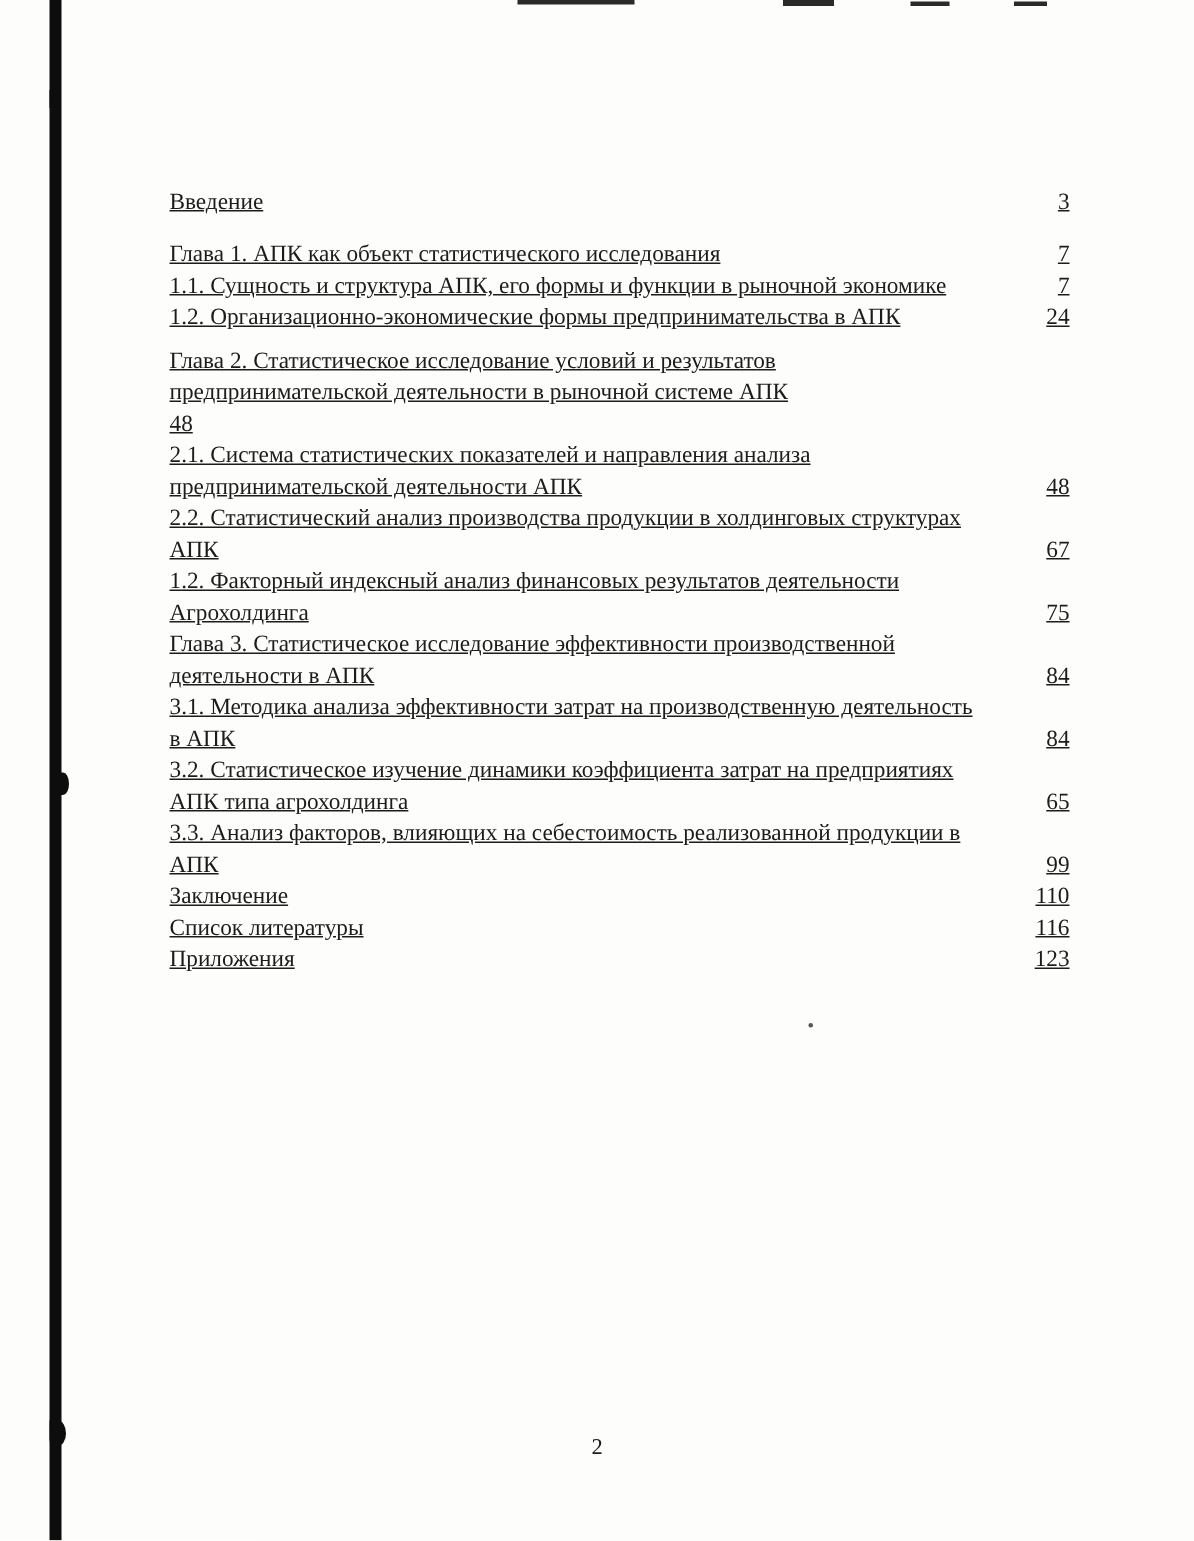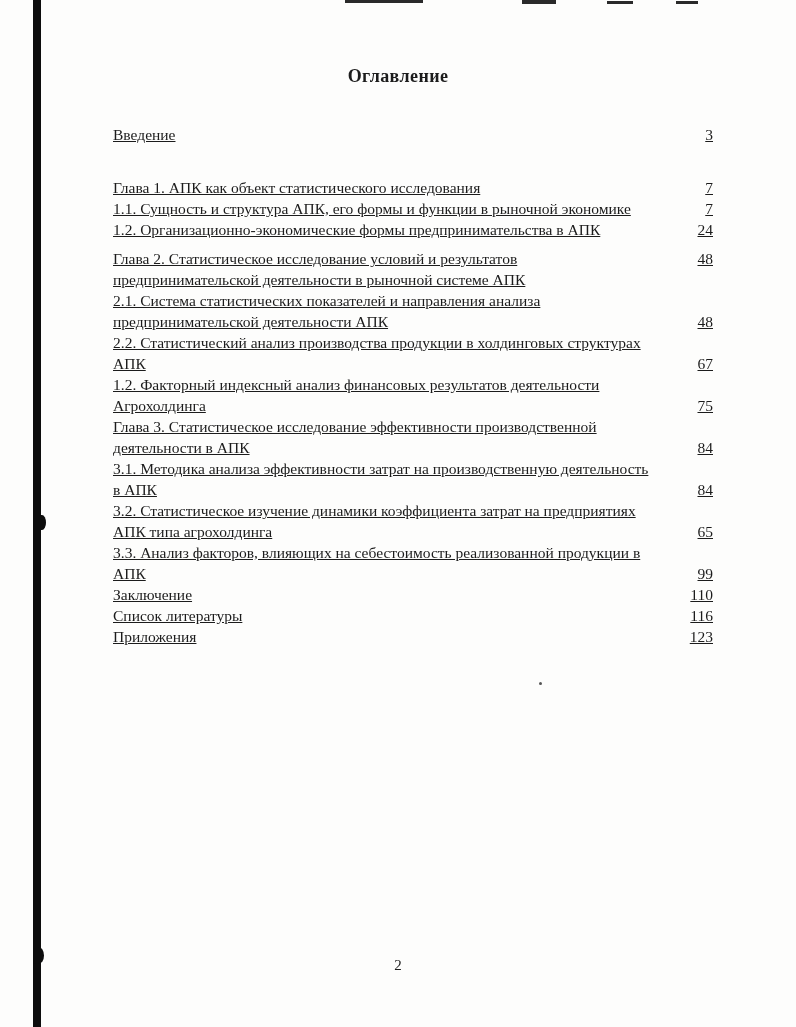--- a/index.html
+++ b/index.html
@@ -74,40 +74,39 @@
   <div class="scan-bar-left"></div>
   <div class="scan-dash dash-1"></div>
   <div class="scan-dash dash-2"></div>
   <div class="scan-dash dash-3"></div>
   <div class="scan-dash dash-4"></div>
   <div class="mark-corner-top"></div>
   <div class="mark-left-mid"></div>
   <div class="mark-left-bottom"></div>
   <div class="speck-dot"></div>
 
-  <div class="title">Оглавление</div>
 
   <div class="toc">
       <div class="toc-row">
         <span class="toc-text">Введение</span>
         <span class="toc-num">3</span>
       </div>
-      <div class="toc-row" style="margin-top: 32px;">
+      <div class="toc-row" style="margin-top: 14px;">
         <span class="toc-text">Глава 1. АПК как объект статистического исследования</span>
         <span class="toc-num">7</span>
       </div>
       <div class="toc-row">
         <span class="toc-text">1.1. Сущность и структура АПК, его формы и функции в рыночной экономике</span>
         <span class="toc-num">7</span>
       </div>
       <div class="toc-row justify">
         <span class="toc-text">1.2. Организационно-экономические формы предпринимательства в АПК</span>
         <span class="toc-num">24</span>
       </div>
-      <div class="toc-row" style="margin-top: 8px;">
+      <div class="toc-row" style="margin-top: 8px; flex-direction: column;">
         <span class="toc-text">Глава 2. Статистическое исследование условий и результатов предпринимательской деятельности в рыночной системе АПК</span>
         <span class="toc-num">48</span>
       </div>
       <div class="toc-row align-last">
         <span class="toc-text">2.1. Система статистических показателей и направления анализа предпринимательской деятельности АПК</span>
         <span class="toc-num">48</span>
       </div>
       <div class="toc-row align-last">
         <span class="toc-text">2.2. Статистический анализ производства продукции в холдинговых структурах АПК</span>
         <span class="toc-num">67</span>

